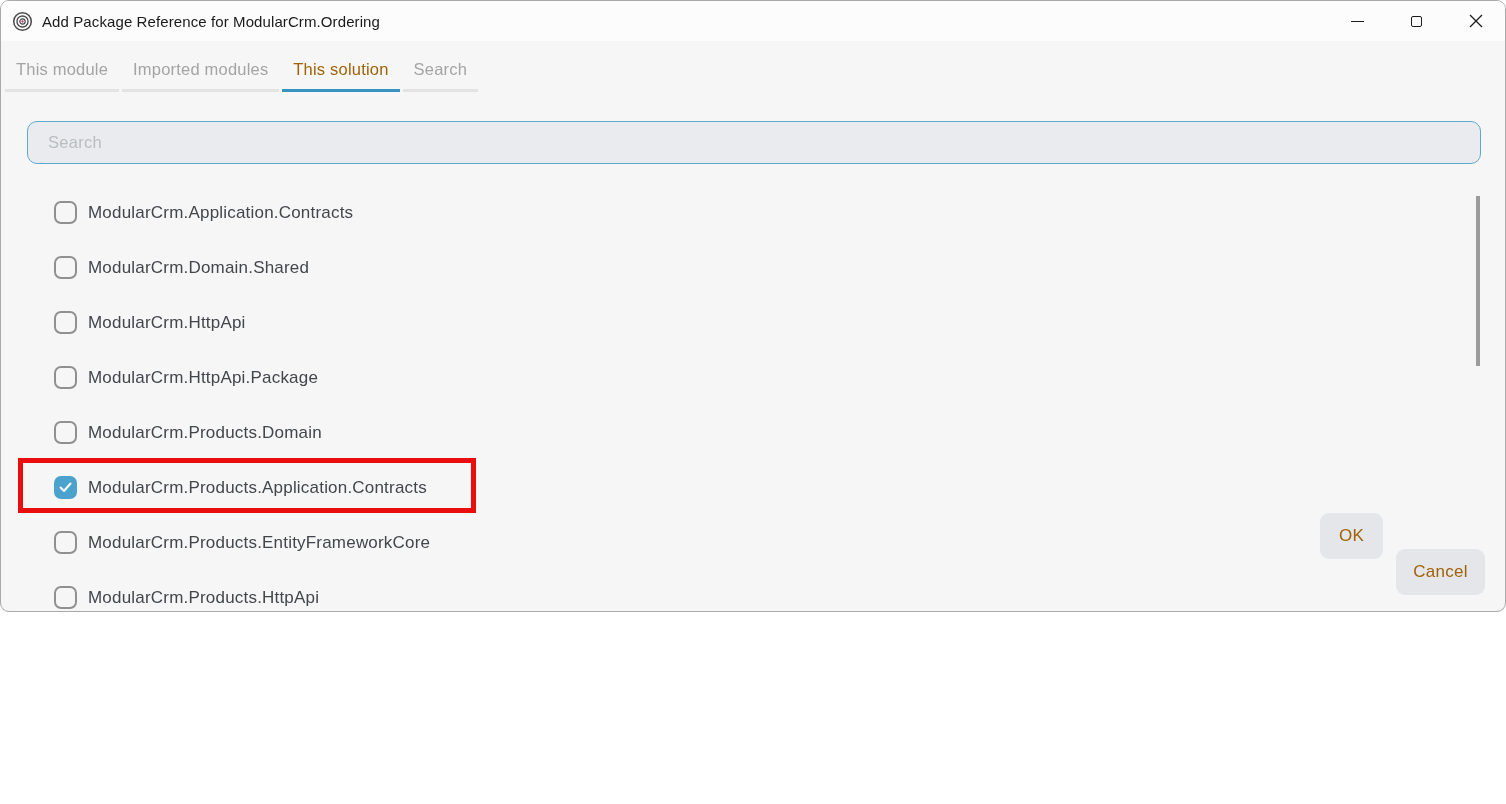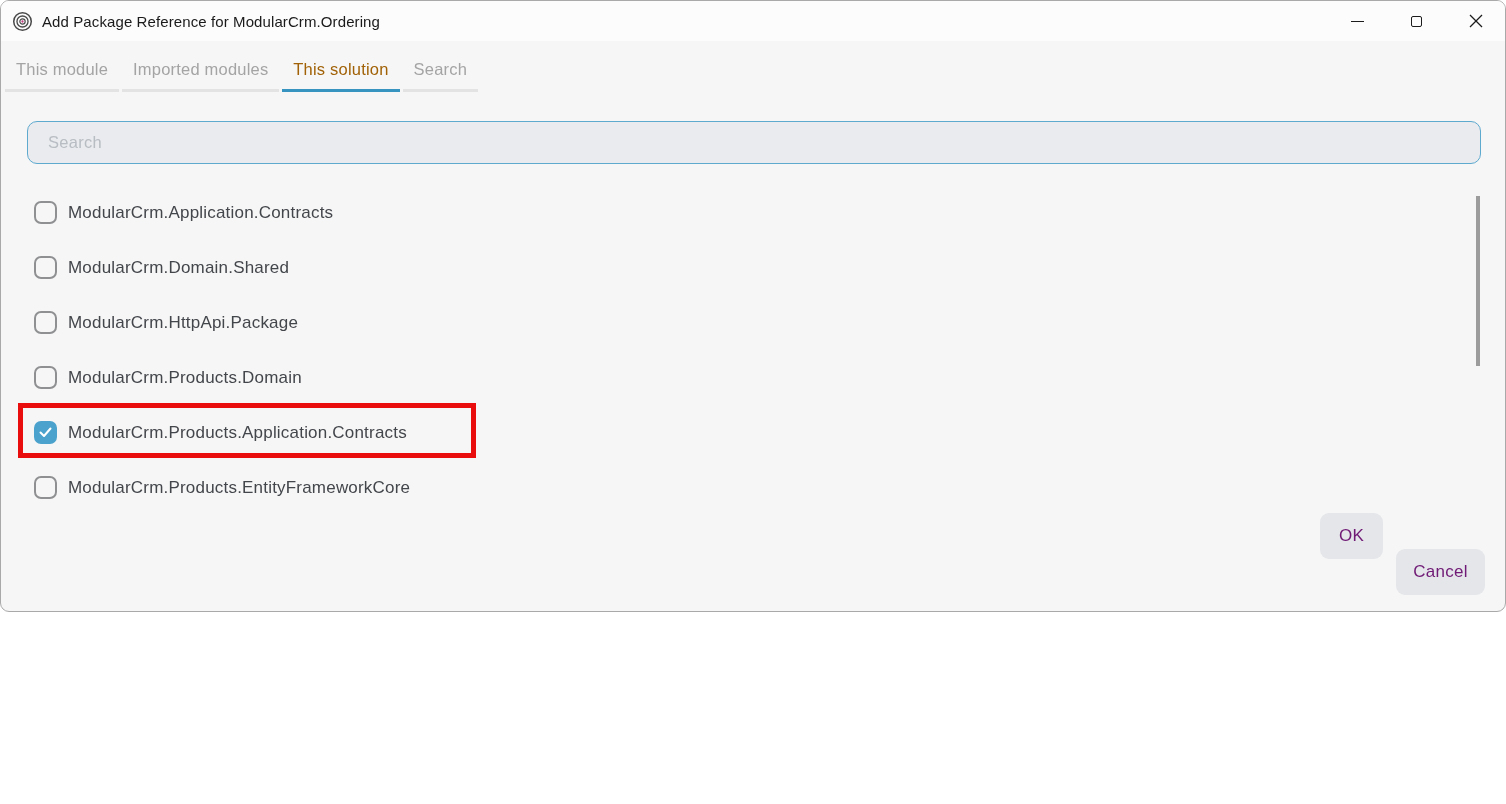--- a/index.html
+++ b/index.html
@@ -83,20 +83,21 @@
   }
   .search::placeholder { color: #b8bdc3; letter-spacing: 0.3px; }
 
   
   .list { margin-top: 21px; }
   .row {
     position: relative;
     height: 55px;
     display: flex;
     align-items: center;
+    padding-left: 20px;
   }
   .cb {
     margin-left: 33px;
     width: 23px; height: 23px;
     border: 2px solid #8f9092;
     border-radius: 7px;
     background: transparent;
     display: inline-flex;
     align-items: center;
     justify-content: center;
@@ -139,21 +140,21 @@
     position: absolute;
     right: 20px; bottom: 16px;
     display: flex;
     gap: 13px;
   }
   .btn {
     height: 46px;
     border: none;
     border-radius: 9px;
     background: #e4e6ea;
-    color: #701a75;
+    color: #a16207;
     font-family: "Liberation Sans", sans-serif;
     font-size: 17px;
     letter-spacing: 0.3px;
     cursor: pointer;
   }
   .btn.ok { width: 63px; }
   .btn.cancel { width: 89px; margin-top: 36px; }
 </style>
 </head>
 <body>
@@ -207,20 +208,27 @@
     <span class="cb">
       
     </span>
     <span class="lbl">ModularCrm.Domain.Shared</span>
 
   </div>
       <div class="row">
     <span class="cb">
       
     </span>
+    <span class="lbl">ModularCrm.HttpApi</span>
+
+  </div>
+      <div class="row">
+    <span class="cb">
+      
+    </span>
     <span class="lbl">ModularCrm.HttpApi.Package</span>
 
   </div>
       <div class="row">
     <span class="cb">
       
     </span>
     <span class="lbl">ModularCrm.Products.Domain</span>
 
   </div>
@@ -233,20 +241,27 @@
     <span class="lbl">ModularCrm.Products.Application.Contracts</span>
     <span class="red-box"></span>
   </div>
       <div class="row">
     <span class="cb">
       
     </span>
     <span class="lbl">ModularCrm.Products.EntityFrameworkCore</span>
 
   </div>
+      <div class="row">
+    <span class="cb">
+      
+    </span>
+    <span class="lbl">ModularCrm.Products.HttpApi</span>
+
+  </div>
     </div>
 
   <div class="scroll-thumb"></div>
 
   <div class="footer">
     <button class="btn ok">OK</button>
     <button class="btn cancel">Cancel</button>
   </div>
 
 </div>

